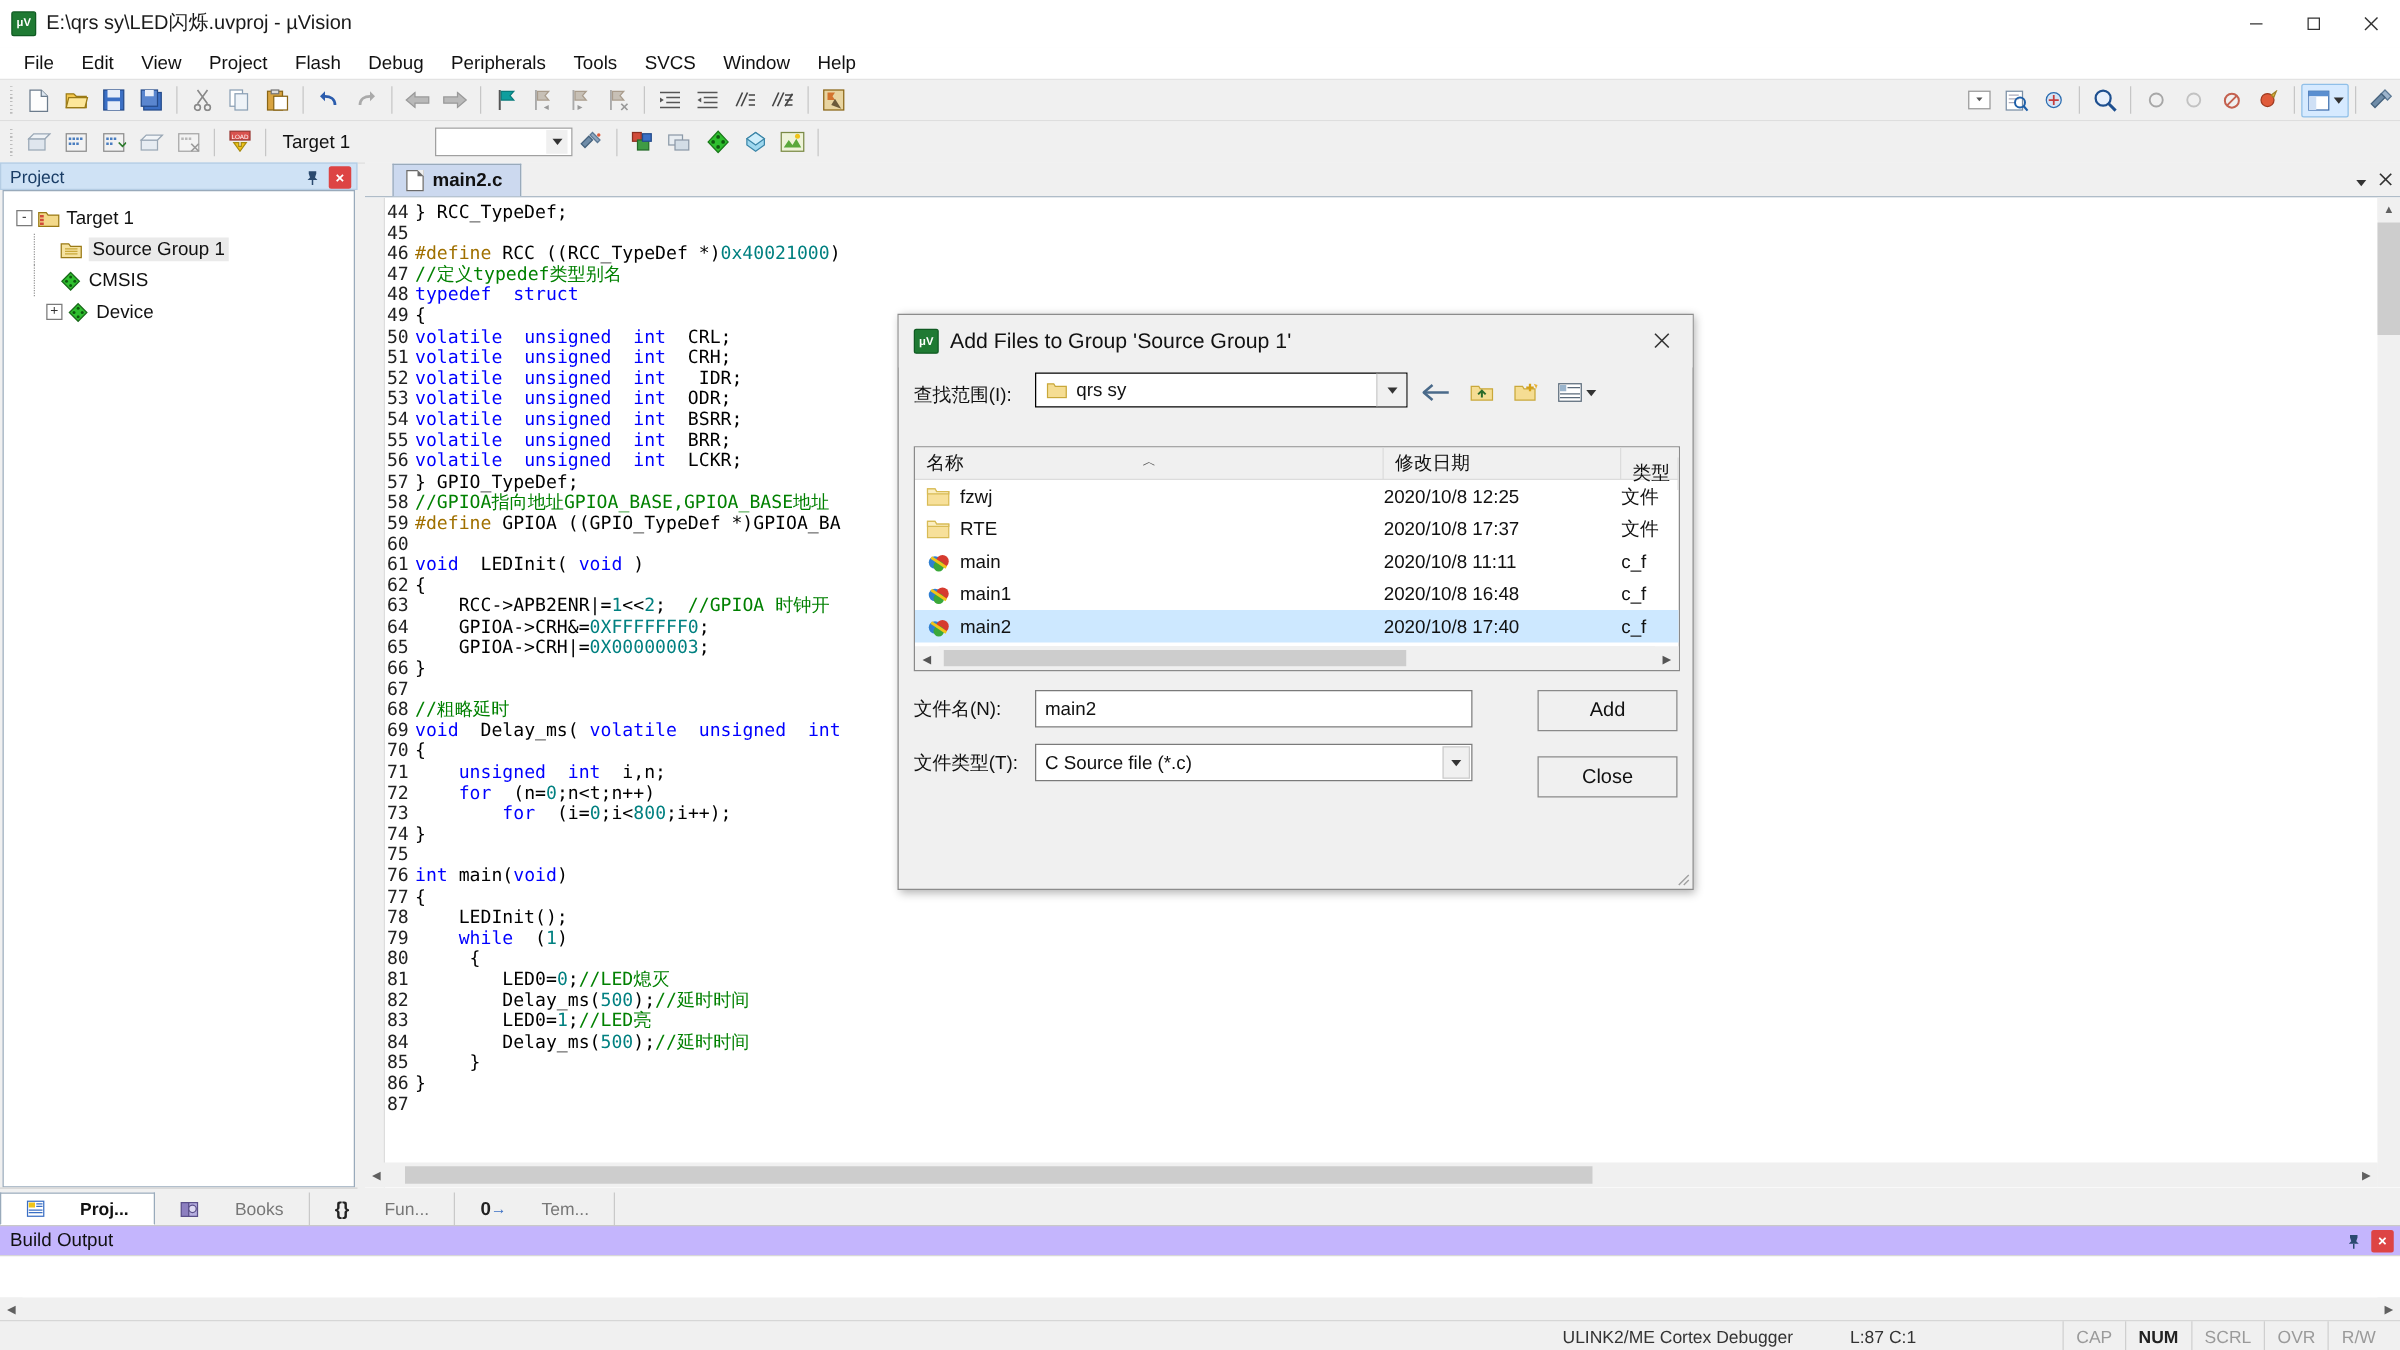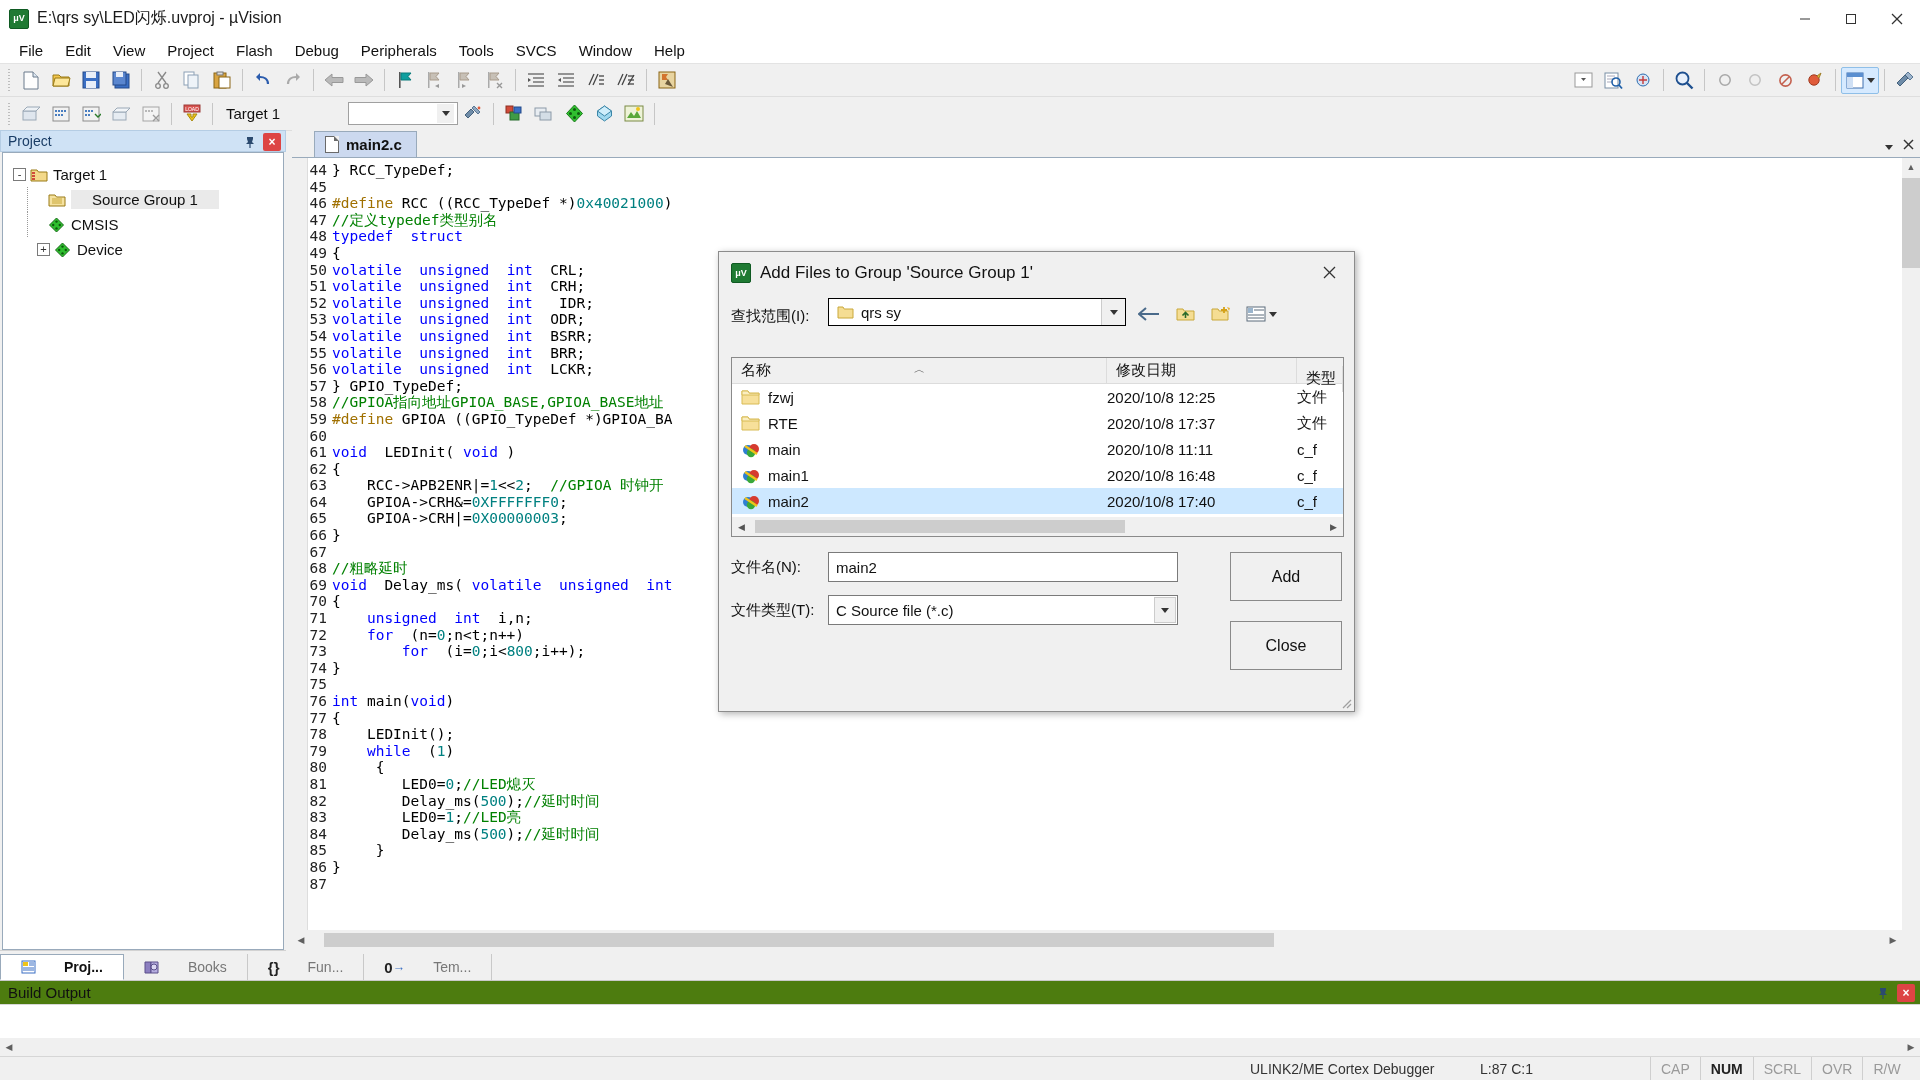--- a/index.html
+++ b/index.html
@@ -74,21 +74,21 @@
   .ph-close{right:4px;background:#d44;color:#fff;font-size:12px;font-weight:bold;border-radius:2px;}
   .proj-tree {
     position:absolute;top:22px;left:2px;right:2px;bottom:0;
     background:#fff;border:1px solid #9ab; overflow:hidden;
   }
   .tree-row{display:flex;align-items:center;height:25px;font-size:15px;color:#111;white-space:nowrap;}
   .tree-row .exp{width:13px;height:13px;border:1px solid #7a7a7a;background:#fff;
     font-size:11px;line-height:11px;text-align:center;color:#333;margin-right:4px;flex:none;}
   .tree-row .spacer{display:inline-block;flex:none;}
   .tree-ico{width:18px;height:16px;margin-right:5px;flex:none;}
-  .sel-label{background:#eaeaea;padding:1px 21px;}
+  .sel-label{background:#eaeaea;padding:1px 3px;}
 
   .proj-tabs{position:absolute;left:0;bottom:0;width:286px;height:30px;background:#f0f0f0;
     display:flex;align-items:flex-end;border-top:1px solid #d2d2d2;}
   .ptab{height:26px;display:flex;align-items:center;padding:0 20px;font-size:14px;color:#777;
     border-right:1px solid #c9c9c9;gap:24px;}
   .ptab.active{background:#fff;color:#111;border:1px solid #9ab;border-bottom:1px solid #fff;font-weight:bold;}
   .ptab .pi{margin-right:4px;display:flex;align-items:center;}
 
   
   .editor-area{position:absolute;left:292px;top:0;right:0;bottom:30px;background:#fff;}
@@ -113,21 +113,21 @@
   .k{color:#0000ff;}
   .pp{color:#a07000;}
   .cm{color:#008000;}
   .num{color:#008080;}
   .pl{color:#000;}
   .vscroll{position:absolute;right:0;top:0;bottom:0;width:18px;background:#f0f0f0;}
   .sb-thumb{background:#cdcdcd;}
   .sb-arrow{width:18px;height:18px;display:flex;align-items:center;justify-content:center;background:#f0f0f0;color:#606060;font-size:9px;}
 
   .ed-hscroll{position:absolute;left:0;right:18px;bottom:0;height:20px;background:#f0f0f0;display:flex;align-items:center;}
-  .build-header{height:24px;background:#4d7c0f;border-top:1px solid #c9c9c9;display:flex;align-items:center;position:relative;}
+  .build-header{height:24px;background:#c4b5fd;border-top:1px solid #c9c9c9;display:flex;align-items:center;position:relative;}
   .build-header .ttl{font-size:15px;color:#111;padding-left:8px;}
   .statusbar{position:absolute;left:0;right:0;bottom:0;height:24px;background:#f0f0f0;
     border-top:1px solid #d6d6d6;display:flex;align-items:center;font-size:14px;color:#333;}
   .sb-cell{padding:0 10px;height:24px;display:flex;align-items:center;}
   .sb-cell.sep{border-left:1px solid #cfcfcf;}
   .sb-dim{color:#9a9a9a;}
   .sb-on{color:#222;font-weight:bold;}
 
   
   .dialog{position:absolute;left:718px;top:251px;width:637px;height:461px;
@@ -165,21 +165,21 @@
   .flh-arrow{width:19px;height:19px;display:flex;align-items:center;justify-content:center;color:#555;font-size:9px;}
   .flh-track{flex:1;height:19px;background:#f0f0f0;position:relative;}
   .flh-thumb{position:absolute;left:4px;top:3px;height:13px;width:370px;background:#cdcdcd;}
 
   .dlg-fields{position:absolute;left:12px;top:300px;width:613px;}
   .df-row{display:flex;align-items:center;margin-bottom:13px;}
   .df-lab{font-size:15px;color:#111;width:97px;flex:none;}
   .df-input{width:350px;height:30px;background:#fff;border:1px solid #7a7a7a;display:flex;align-items:center;padding-left:7px;font-size:15px;color:#111;position:relative;}
   .df-input .dd{position:absolute;right:1px;top:1px;width:22px;height:26px;background:#f0f0f0;display:flex;align-items:center;justify-content:center;border:1px solid #ccc;}
   .dlg-buttons{position:absolute;right:12px;top:300px;width:112px;}
-  .dbtn{width:112px;height:49px;background:#f0f0f0;border:1px solid #8a8a8a;display:flex;align-items:center;justify-content:center;font-size:16px;color:#111;margin-bottom:20px;}
+  .dbtn{width:112px;height:33px;background:#f0f0f0;border:1px solid #8a8a8a;display:flex;align-items:center;justify-content:center;font-size:16px;color:#111;margin-bottom:20px;}
   .dlg-grip{position:absolute;right:2px;bottom:2px;width:14px;height:14px;}
 
   .caret{display:inline-block;width:0;height:0;border-left:4px solid transparent;border-right:4px solid transparent;border-top:5px solid #333;}
 </style>
 </head>
 <body>
 
 <div class="app">
 
   <div class="titlebar">

